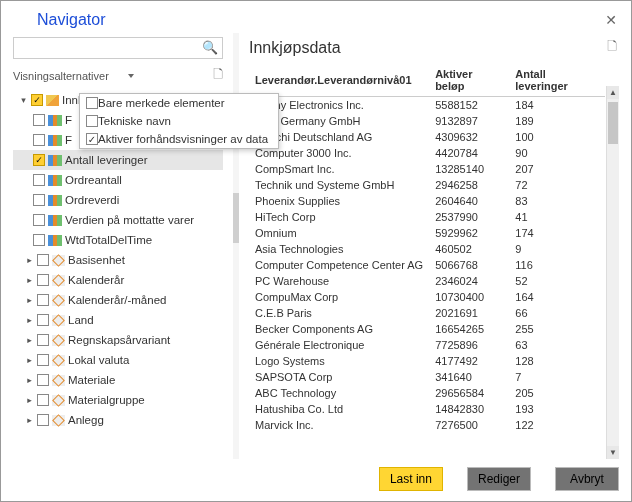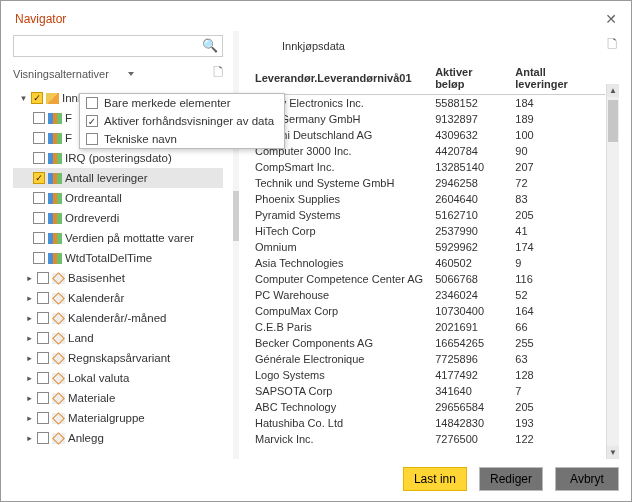--- a/index.html
+++ b/index.html
@@ -1,19 +1,19 @@
 <!DOCTYPE html>
 <html><head>
 <meta charset="utf-8">
 <style>
   * { box-sizing: border-box; margin: 0; padding: 0; }
   body { font-family: "Segoe UI", Arial, sans-serif; font-size: 12px; color: #333; background: #fff; }
   .dialog { width: 632px; height: 502px; border: 1px solid #999; display: flex; flex-direction: column; position: relative; }
   .header { padding: 10px 14px 4px 14px; display: flex; justify-content: space-between; align-items: center; }
-  .header h1 { font-size: 12px; font-weight: 400; color: #c2410c; }
+  .header h1 { font-size: 16px; font-weight: 400; color: #1d4ed8; margin-left: 22px; }
   .close-x { font-size: 14px; color: #666; cursor: pointer; }
   .body { flex: 1; display: flex; overflow: hidden; padding: 0 12px; gap: 10px; }
   .left { width: 210px; display: flex; flex-direction: column; }
   .searchrow { position: relative; margin: 4px 0 6px 0; }
   .searchrow input { width: 100%; height: 22px; border: 1px solid #ccc; padding: 2px 22px 2px 4px; font-size: 12px; }
   .searchrow .mag { position: absolute; right: 4px; top: 3px; color: #3a7cc0; font-size: 13px; }
   .opts { font-size: 11px; color: #555; margin-bottom: 4px; display: flex; align-items: center; justify-content: space-between; }
   .opts-left { display:flex; align-items:center; gap:19px;}
   .caret-down { display:inline-block; width:0; height:0; border-left:3px solid transparent; border-right:3px solid transparent; border-top:4px solid #666;}
   .refresh-ico { color:#666; font-size:12px;}
@@ -25,37 +25,37 @@
   .chk.on { background:#ffcf33; border-color:#c79a00;}
   .ico-tbl { display:inline-block; width:14px; height:11px; background: linear-gradient(to right,#4a90d9 33%,#e38b2b 33% 66%,#6fbf6f 66%); }
   .ico-grp { display:inline-block; width:13px; height:11px; background: linear-gradient(135deg,#f0c851 50%,#f0a33a 50%); }
   .ico-dim { display:inline-block; width:13px; height:11px; background: #eee; position:relative;}
   .ico-dim::after{content:"";position:absolute;left:2px;top:1px;width:7px;height:7px;border:1px solid #e38b2b;transform:rotate(45deg);}
   .lbl { font-size: 11.5px; color:#333; }
   .ind0 { padding-left: 6px; }
   .ind1 { padding-left: 20px; }
   .ind1b { padding-left: 12px; }
   .popup { position:absolute; left:78px; top:92px; background:#fff; border:1px solid #bbb; box-shadow:1px 2px 5px rgba(0,0,0,0.2); z-index:10; font-size:11.5px; }
-  .popup-row { display:flex; align-items:center; padding:3px 10px 3px 6px; gap:6px; white-space:nowrap;}
+  .popup-row { display:flex; align-items:center; padding:3px 10px 3px 6px; white-space:nowrap;}
   .popup-chk { width:12px; height:12px; border:1px solid #888; display:inline-flex; align-items:center; justify-content:center; font-size:10px;}
   .popup-chk.on::after{content:"✓";}
   .right { flex:1; display:flex; flex-direction:column; overflow:hidden; }
   .right-head { display:flex; justify-content:space-between; align-items:center; padding:4px 2px 6px 0;}
-  .right-head h2 { font-size:11px; font-weight:400;margin-left:33px;}
+  .right-head h2 { font-size:16px; font-weight:400;}
   .tbl-wrap { flex:1; overflow:hidden; border-right:0; position:relative;}
   table { border-collapse: collapse; width: calc(100% - 14px); font-size:11px; }
   th { text-align:left; font-weight:600; padding:4px 6px; border-bottom:1px solid #ccc; color:#333; background:#fff;}
   th.num, td.num { text-align:left; }
   td { padding:2px 6px; height:16px; white-space:nowrap; color:#333;}
   .vscroll { position:absolute; right:0; top:22px; bottom:0; width:13px; background:#f0f0f0; border-left:1px solid #ddd;}
   .vscroll .arr { height:13px; display:flex; align-items:center; justify-content:center; font-size:8px; color:#555; background:#e8e8e8;}
   .vscroll .thumb { position:absolute; left:1px; right:1px; top:16px; height:42px; background:#c6c6c6;}
   .mid-scroll { width:6px; background:#f5f5f5; position:relative; }
   .mid-scroll .th { position:absolute; left:0; right:0; top:160px; height:50px; background:#cfcfcf;}
-  .footer { padding:8px 12px 10px; display:flex; justify-content:flex-end; gap:12px; border-top:0;}
+  .footer { padding:8px 12px 10px; display:flex; justify-content:flex-end; gap:24px; border-top:0;}
   .btn { min-width:64px; height:24px; border:1px solid #bbb; background:#737373; font-size:12px; cursor:pointer; padding:0 10px;}
   .btn.primary { background:#ffd633; border-color:#e0b400; }
 </style>
 </head>
 <body>
 
 <div class="dialog">
   <div class="header">
     <h1>Navigator</h1>
     <span class="close-x">✕</span>
@@ -83,25 +83,20 @@
           </div>
           <div class="tree-item ind1">
             <span class="chk "></span>
             <span class="ico-tbl"></span>
             <span class="lbl">F</span>
           </div>
           <div class="tree-item ind1">
             <span class="chk "></span>
             <span class="ico-tbl"></span>
             <span class="lbl">F</span>
-          </div>
-          <div class="tree-item ind1">
-            <span class="chk "></span>
-            <span class="ico-tbl"></span>
-            <span class="lbl">IRQ (posteringsdato)</span>
           </div>
           <div class="tree-item ind1 sel">
             <span class="chk on">✓</span>
             <span class="ico-tbl"></span>
             <span class="lbl">Antall leveringer</span>
           </div>
           <div class="tree-item ind1">
             <span class="chk "></span>
             <span class="ico-tbl"></span>
             <span class="lbl">Ordreantall</span>
@@ -226,25 +221,20 @@
                 <td>Technik und Systeme GmbH</td>
                 <td class="num">2946258</td>
                 <td class="num">72</td>
               </tr>
               <tr>
                 <td>Phoenix Supplies</td>
                 <td class="num">2604640</td>
                 <td class="num">83</td>
               </tr>
               <tr>
-                <td>Pyramid Systems</td>
-                <td class="num">5162710</td>
-                <td class="num">205</td>
-              </tr>
-              <tr>
                 <td>HiTech Corp</td>
                 <td class="num">2537990</td>
                 <td class="num">41</td>
               </tr>
               <tr>
                 <td>Omnium</td>
                 <td class="num">5929962</td>
                 <td class="num">174</td>
               </tr>
               <tr>
@@ -317,26 +307,26 @@
       </div>
     </div>
   </div>
 
   <div class="popup" id="popup">
       <div class="popup-row">
         <span class="popup-chk "></span>
         <span>Bare merkede elementer</span>
       </div>
       <div class="popup-row">
+        <span class="popup-chk "></span>
+        <span>Tekniske navn</span>
+      </div>
+      <div class="popup-row">
         <span class="popup-chk on"></span>
         <span>Aktiver forhåndsvisninger av data</span>
-      </div>
-      <div class="popup-row">
-        <span class="popup-chk "></span>
-        <span>Tekniske navn</span>
       </div>
     </div>
 
   <div class="footer">
     <button class="btn primary">Last inn</button>
     <button class="btn">Rediger</button>
     <button class="btn">Avbryt</button>
   </div>
 </div>
 

